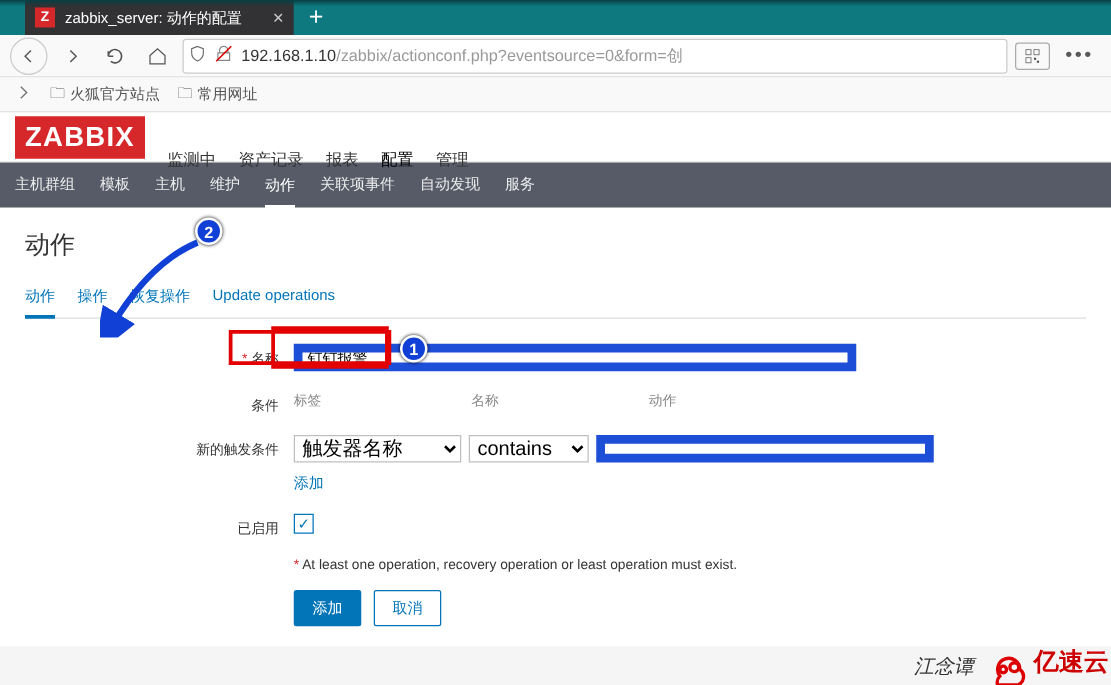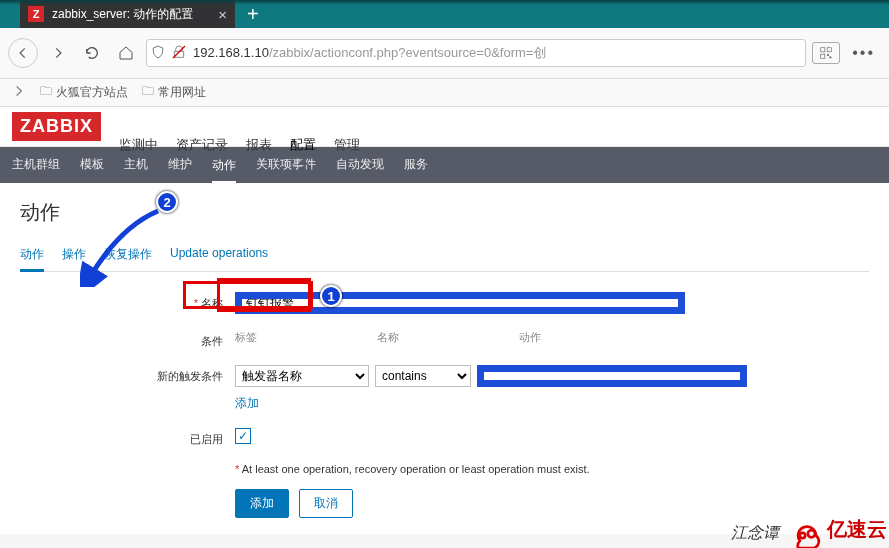--- a/index.html
+++ b/index.html
@@ -6,39 +6,39 @@
   body { width: 889px; height: 548px; background: #f5f5f5; overflow: hidden; position: relative; }
 
   
   .tab-strip { height: 28px; background: #0f7980; display: flex; align-items: center; padding-left: 20px; position: relative; }
   .top-shadow { position:absolute; top:0; left:0; right:0; height:5px; background: linear-gradient(#073f43, transparent); }
   .tab-active { background: #323234; color: #fff; font-size: 12px; height: 28px; display:flex; align-items:center; padding:0 8px; gap:8px; width: 215px; border-top-left-radius:3px; border-top-right-radius:3px; }
   .tab-icon { width:16px; height:16px; background:#d6282b; color:#fff; display:flex; align-items:center; justify-content:center; font-weight:bold; font-size:11px; }
   .tab-close { margin-left:auto; color:#ccc; font-size:15px; }
   .tab-plus { color:#fff; font-size:20px; padding:0 12px; }
 
-  .nav-bar { height:51px; background:#f9f9fa; border-bottom:1px solid #ddd; display:flex; align-items:center; padding:0 8px; gap:6px; font-size:14px; color:#5a5a5a; }
+  .nav-bar { height:34px; background:#f9f9fa; border-bottom:1px solid #ddd; display:flex; align-items:center; padding:0 8px; gap:6px; font-size:14px; color:#5a5a5a; }
   .nav-btn { width:28px; height:28px; display:flex; align-items:center; justify-content:center; border-radius:4px; }
   .back-circle { width:30px; height:30px; border:1px solid #ccc; border-radius:50%; display:flex; align-items:center; justify-content:center; }
   .url-bar { flex:1; display:flex; align-items:center; border:1px solid #ccc; border-radius:3px; height:28px; background:#fff; padding:0 4px; font-size:13px; color:#555; gap:6px; }
   .shield { font-size:14px; }
   .slash-shield { position:relative; color:#b00; }
   .url-text { white-space:nowrap; overflow:hidden; color:#333; }
   .url-text .gray { color:#999; }
   .qr-btn { width:28px; display:flex; align-items:center; justify-content:center; border:1px solid #aaa; border-radius:3px; height:22px; font-size:12px; }
   .dots { font-size:16px; padding:0 6px; letter-spacing:2px; }
 
   .bm-bar { height:28px; background:#f9f9fa; border-bottom:1px solid #ddd; display:flex; align-items:center; padding:0 12px; gap:14px; font-size:12px; color:#555; }
   .bm-item { display:flex; align-items:center; gap:4px; }
   .folder-ic {font-size:12px;}
 
   
   .zabbix { background:#fff; }
   .zb-top { height:40px; display:flex; align-items:center; border-bottom:1px solid #e8e8e8; padding:0 12px; gap:18px; font-size:13px; }
-  .zb-logo { background:#d6282b; color:#fff; font-weight:bold; font-size:18px; padding:4px 8px; letter-spacing:1px; }
+  .zb-logo { background:#d6282b; color:#fff; font-weight:bold; font-size:22px; padding:4px 8px; letter-spacing:1px; }
   .zb-top a { color:#333; text-decoration:none;margin-top:37px; }
   .zb-top .active { color:#000; }
   .zb-top-arrow { position:relative; }
   .zb-top-arrow::after { content:""; position:absolute; bottom:-11px; left:50%; transform:translateX(-50%); border-left:6px solid transparent; border-right:6px solid transparent; border-bottom:6px solid #575b67; }
 
   .zb-sub { height:36px; background:#575b67; display:flex; align-items:center; padding:0 12px; gap:20px; font-size:12px; color:#ebeced; }
   .zb-sub a { color:#ebeced; text-decoration:none; padding-bottom:2px; }
   .zb-sub .active { color:#fff; border-bottom:3px solid #fff; padding-bottom:7px; margin-bottom:-10px; }
 
   .page-body { padding:16px 20px; font-size:12px; color:#333; position:relative; }
@@ -49,21 +49,21 @@
   .form-tabs .ft-active { color:#0275b8; border-bottom:3px solid #0275b8; margin-bottom:-1px; }
   .form-tabs a { color:#0275b8; text-decoration:none; }
 
   .row { display:flex; align-items:flex-start; margin-bottom:16px; }
   .lbl { width:215px; text-align:right; padding-right:12px; padding-top:4px; font-size:11px; color:#333; }
   .req::before { content:"* "; color:#d6282b; }
   .ctrl input[type=text] { height:22px; border:7px solid #1d4ed8; padding:0 4px; font-size:12px; }
   .name-input { width:450px; }
 
   .cond-head { display:flex; gap:120px; font-size:11px; color:#888;align-items:center; }
-  .select { height:22px; border:1px solid #bfbfbf; font-size:12px; padding:0 2px; background:#fff; }
+  .select { height:22px; border:1px solid #bfbfbf; font-size:16px; padding:0 2px; background:#fff; }
   .sel1 { width:134px; } .sel2 { width:96px; } .sel3 { width:270px; height:22px; border:1px solid #bfbfbf; }
   .link { color:#0275b8; text-decoration:none; font-size:12px; }
 
   .chk { width:16px; height:16px; border:1px solid #0275b8; display:inline-flex; align-items:center; justify-content:center; color:#0275b8; font-size:12px; }
 
   .warn { font-size:11px; color:#333; margin-left:215px; margin-bottom:14px; }
   .warn .ast { color:#d6282b; }
   .btns { margin-left:215px; display:flex; gap:10px; }
   .btn { font-size:12px; padding:5px 14px; cursor:pointer; border-radius:2px; }
   .btn-p { background:#0275b8; color:#fff; border:1px solid #0275b8; }

